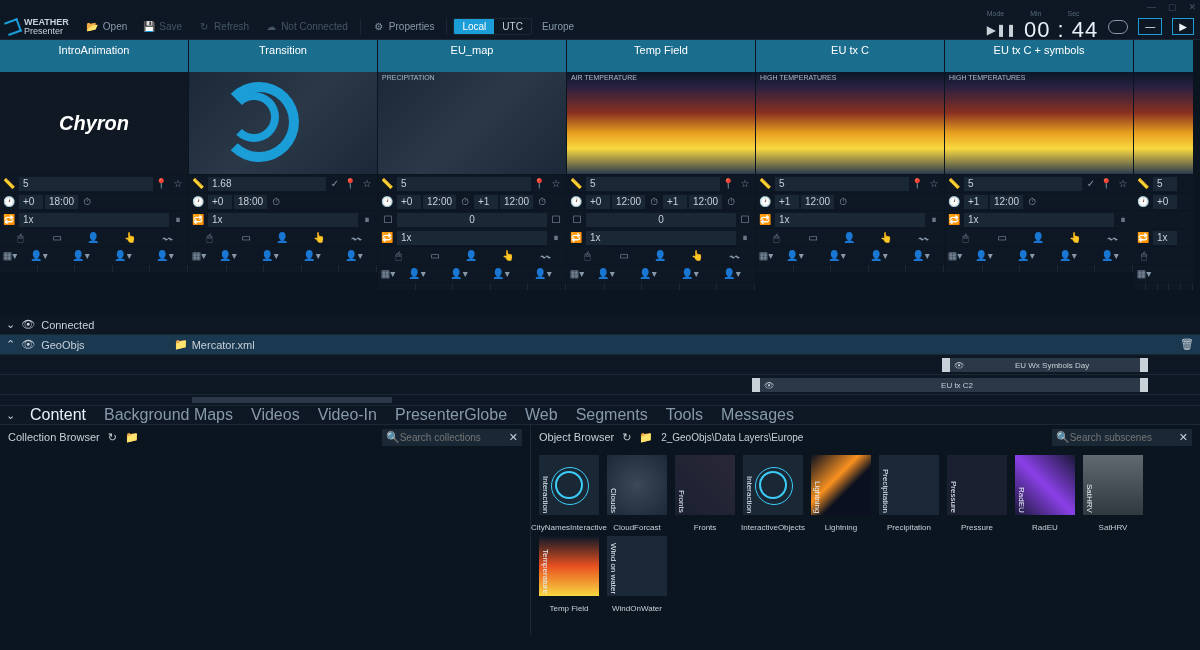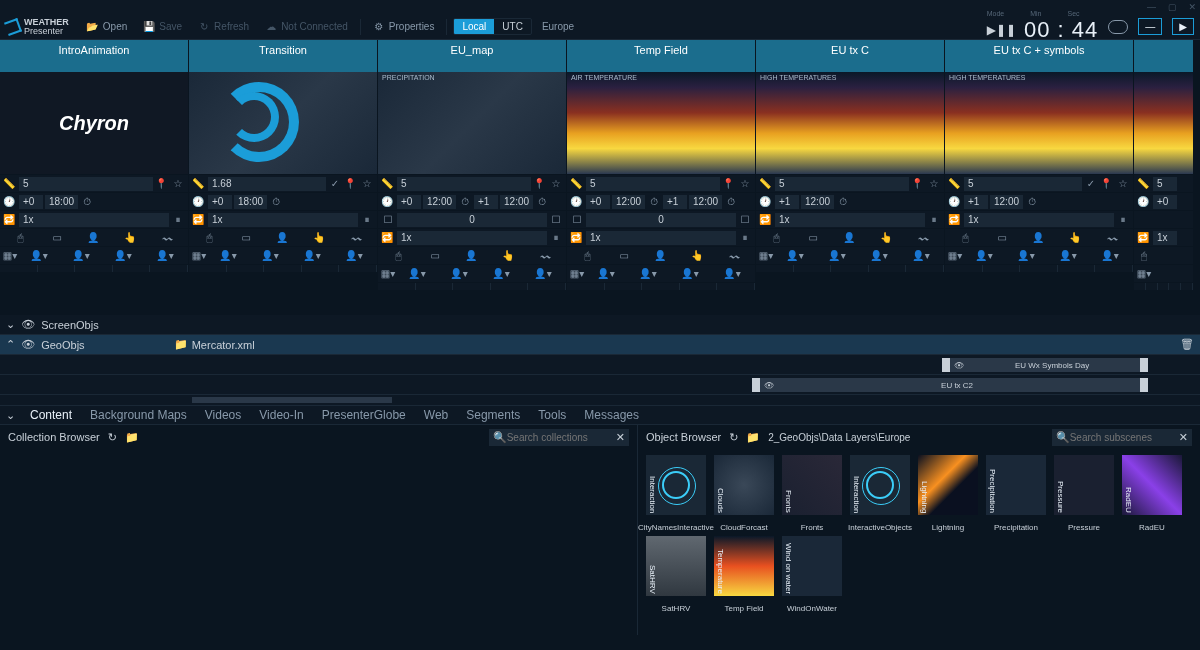--- a/index.html
+++ b/index.html
@@ -47,25 +47,25 @@
 .track-head { width:170px; display:flex; align-items:center; gap:6px; padding:0 6px; }
 .track-body { flex:1; position:relative; height:100%; }
 .clip { position:absolute; height:14px; top:3px; background:#2a3848; display:flex; align-items:center; padding:0 4px; font-size:8px; }
 .clip .end { width:8px; height:14px; background:#c8d0d8; position:absolute; }
 .clip .end.l { left:-8px; }
 .clip .end.r { right:-8px; }
 .hscroll { height:10px; background:#0d1824; position:relative; }
 .hscroll .bar { position:absolute; left:192px; width:200px; height:6px; top:2px; background:#2a3848; }
 .tabs { height:20px; background:#0d1824; display:flex; align-items:center; gap:2px; padding:0 6px; border-top:1px solid #1a2836; border-bottom:1px solid #1a2836; }
 .tabs .chev { width:14px; }
-.tab { padding:2px 8px; font-size:12px; color:#8899aa; cursor:pointer; }
+.tab { padding:2px 8px; font-size:16px; color:#8899aa; cursor:pointer; }
 .tab.active { color:#e8f0f8; }
 .browsers { display:flex; height:210px; }
 .browser { display:flex; flex-direction:column; }
-.browser.left { width:638px; border-right:1px solid #1a2836;gap:43px; }
+.browser.left { width:531px; border-right:1px solid #1a2836;gap:43px; }
 .browser.right { flex:1; }
 .br-head { height:24px; display:flex; align-items:center; gap:8px; padding:0 8px; }
 .br-title { font-size:11px; }
 .br-search { margin-left:auto; display:flex; align-items:center; background:#1a2836; padding:2px 4px; width:140px; }
 .br-search input { background:none; border:none; color:#8899aa; font-size:10px; width:100%; outline:none; }
 .br-body { flex:1; padding:6px; overflow:auto; }
 .obj-grid { display:flex; flex-wrap:wrap; gap:4px; }
 .obj-item { width:64px; display:flex; flex-direction:column; align-items:center; gap:8px; }
 .obj-thumb { width:60px; height:60px; background:#1a2836; position:relative; overflow:hidden; display:flex; align-items:center; justify-content:center; }
 .obj-vert { position:absolute; left:2px; bottom:2px; font-size:8px; writing-mode:vertical-rl; color:#e8f0f8; }
@@ -480,21 +480,21 @@
         <div></div>
       </div>
     </div>
   </div>
 
 <div class="tracks">
   <div class="track">
     <div class="track-head">
       <span>⌄</span>
       <span>👁</span>
-      <span>ScreenObjs</span>
+      <span>Connected</span>
     </div>
     <div class="track-body"></div>
   </div>
   <div class="track sel">
     <div class="track-head">
       <span>⌃</span>
       <span>👁</span>
       <span>GeoObjs</span>
     </div>
     <div class="track-body">

